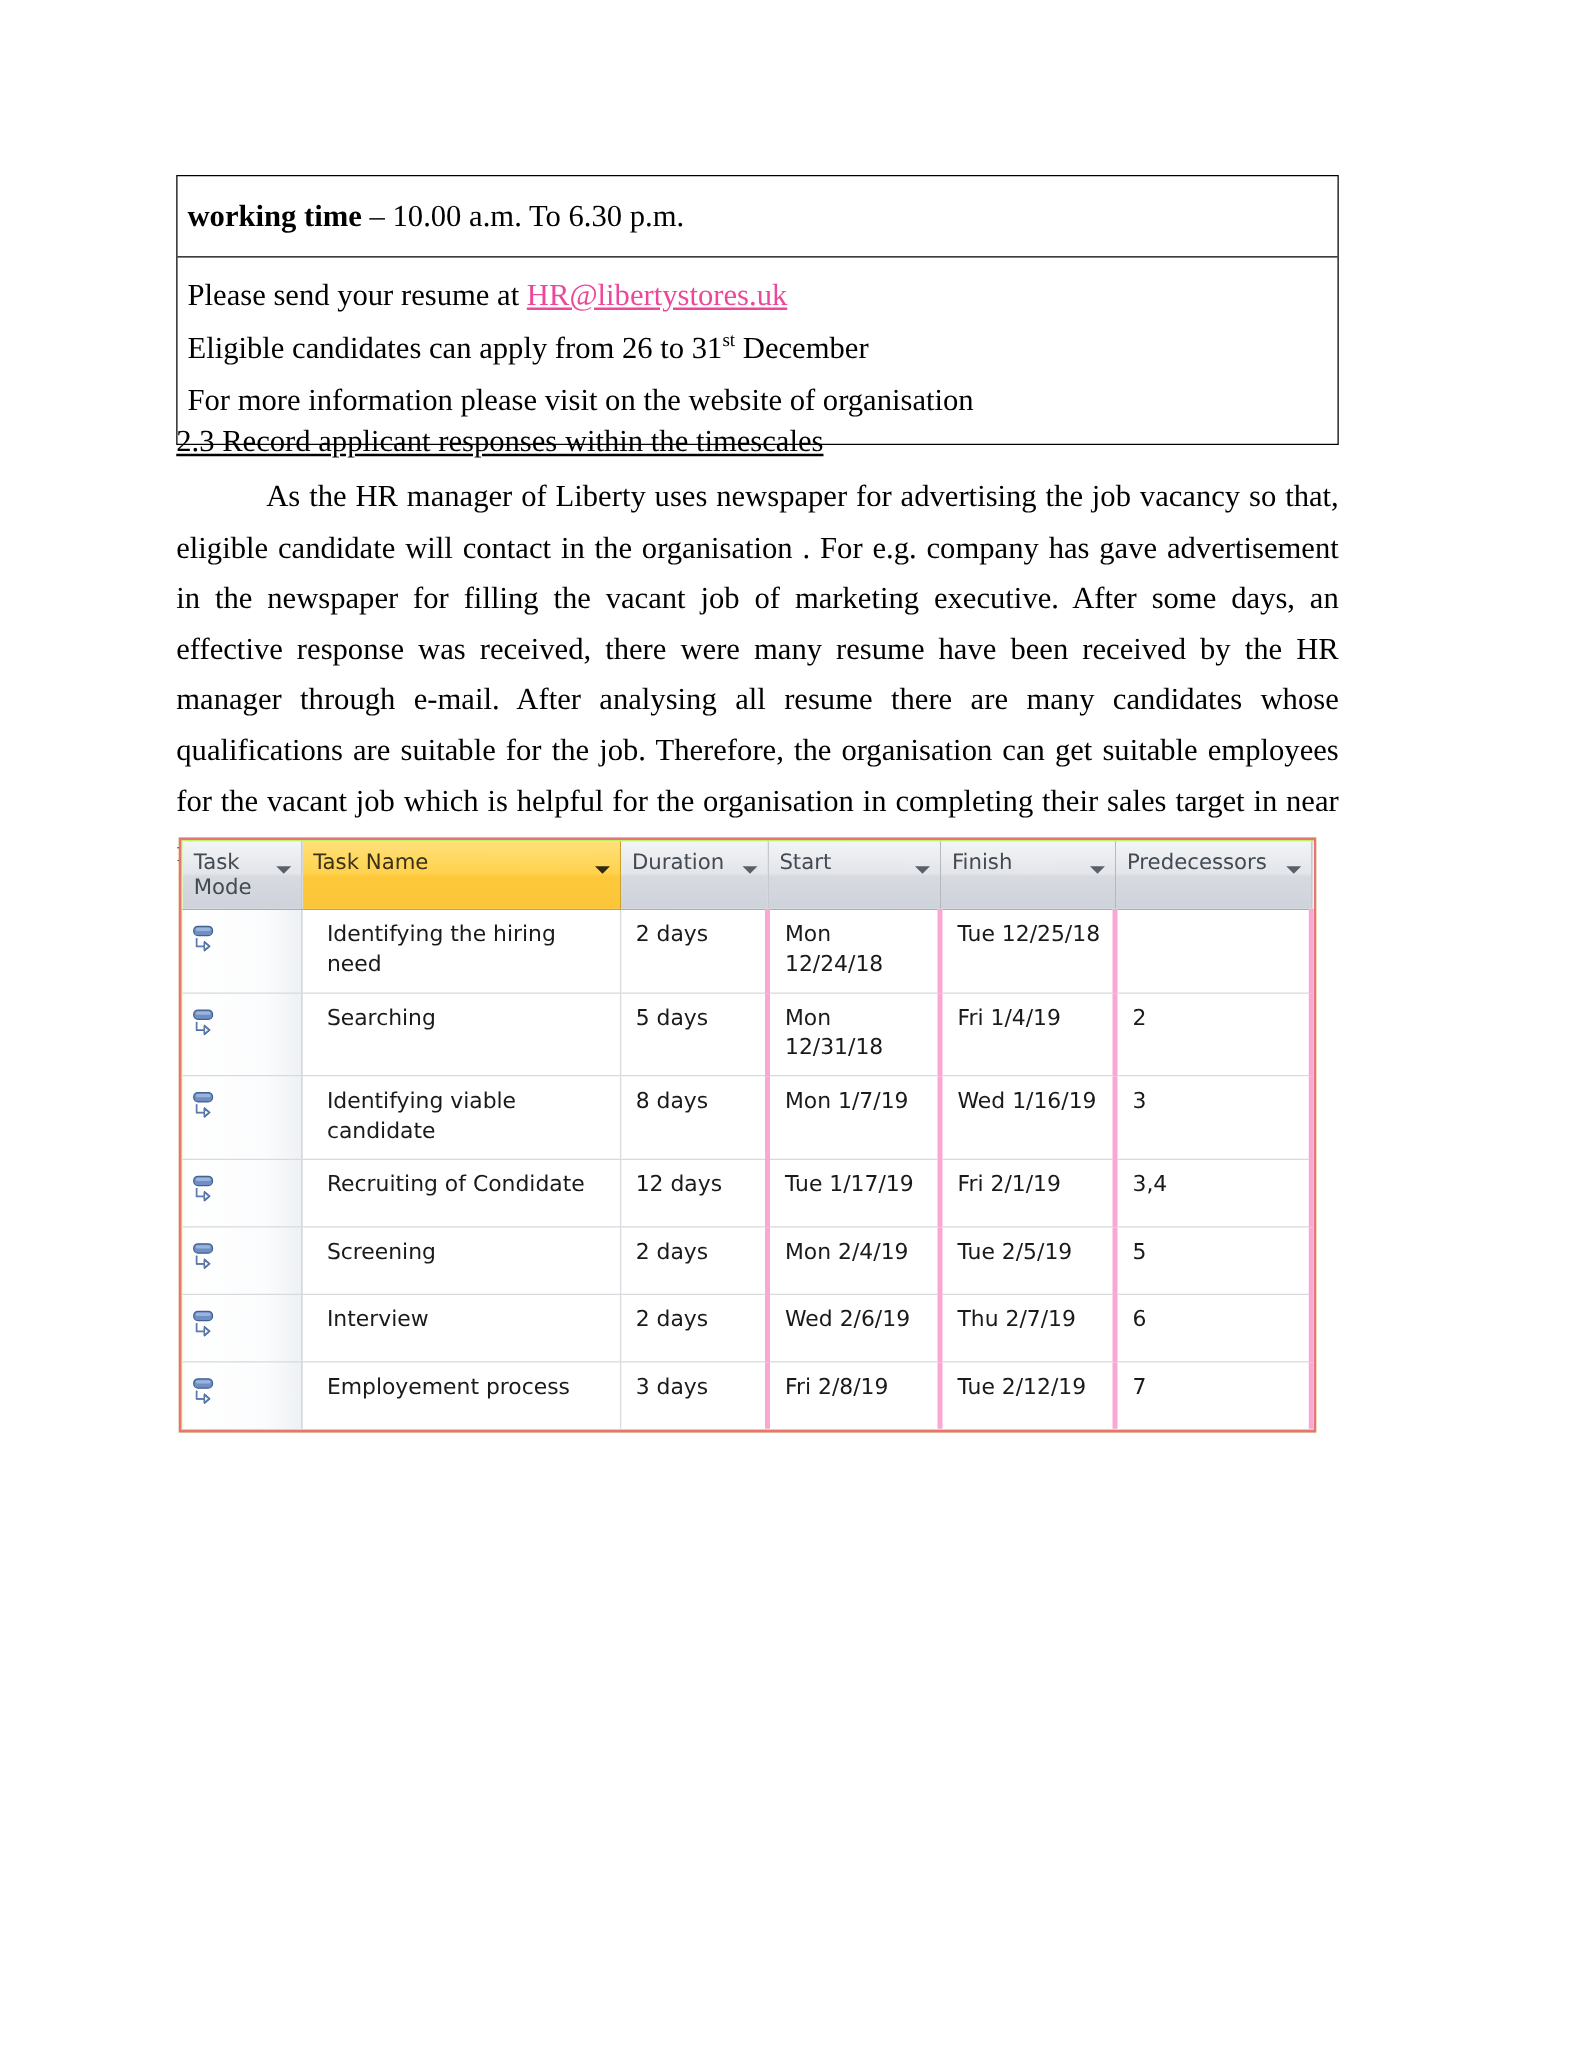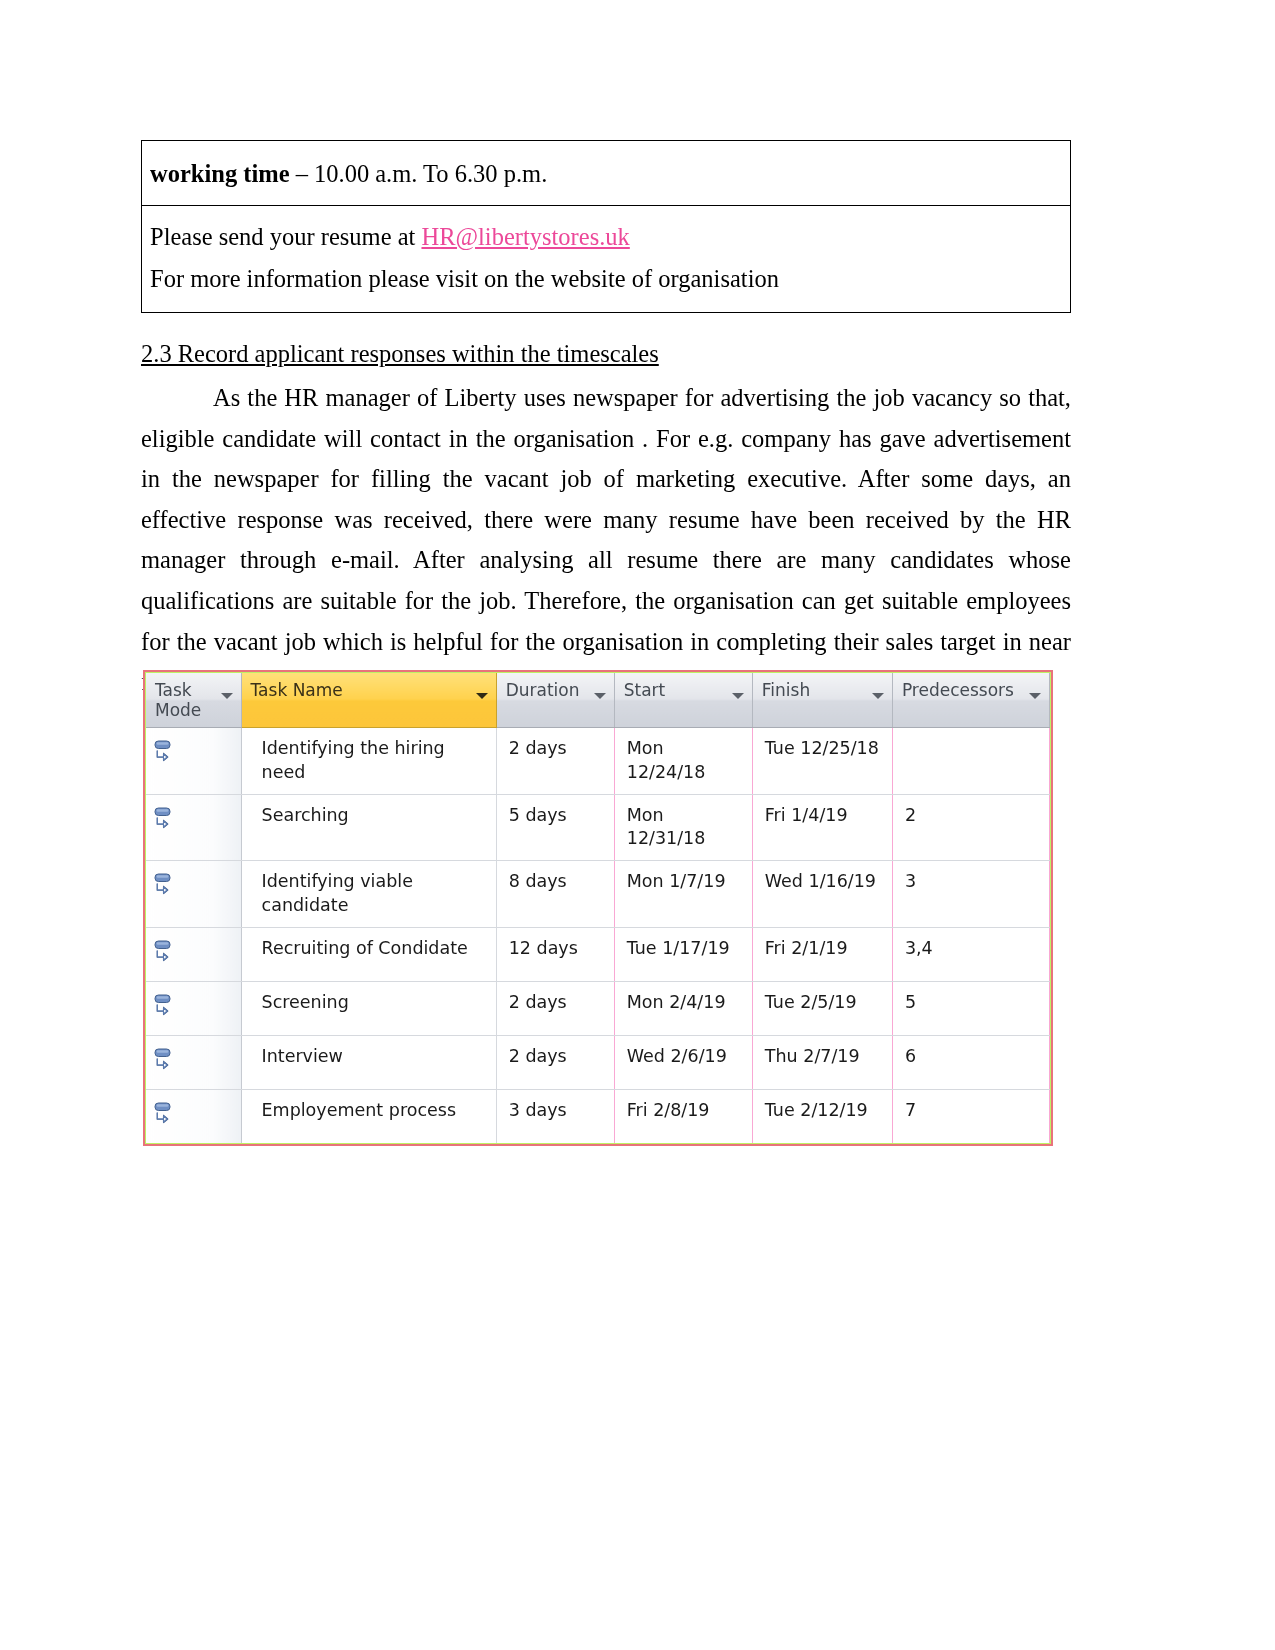--- a/index.html
+++ b/index.html
@@ -128,21 +128,21 @@
     right: 8px;
     top: 20px;
     width: 0; height: 0;
     border-left: 6px solid transparent;
     border-right: 6px solid transparent;
     border-top: 6px solid #5b6068;
   }
   th.highlight .filter-arrow { border-top-color: #2f2a14; }
 
   table.project-table tbody td {
-    border-right: 1px solid #f9a8d4;
+    border-right: 4px solid #f9a8d4;
     border-bottom: 1px solid #d6d9de;
     padding: 9px 8px 9px 12px;
     vertical-align: top;
     background: #ffffff;
     font-size: 17.5px;
     line-height: 1.36;
     height: 54px;
   }
   table.project-table tbody td.cell-mode {
     background: linear-gradient(to right, #ffffff 0%, #fbfcfd 70%, #eef1f5 100%);
@@ -167,20 +167,21 @@
 <body>
 
 <div class="page">
 
   <div class="info-box">
     <div class="info-row first">
       <div class="info-line"><b>working time</b><span> – 10.00 a.m. To 6.30 p.m.</span></div>
     </div>
     <div class="info-row">
       <div class="info-line"><span>Please send your resume at </span><a class="mail-link" href="#">HR@libertystores.uk</a></div>
+      <div class="info-line"><span>Eligible candidates can apply from 26 to 31</span><sup class="ordinal">st</sup><span> December</span></div>
       <div class="info-line">For more information please visit on the website of organisation</div>
     </div>
   </div>
 
   <div class="section-heading">2.3 Record applicant responses within the timescales</div>
 
   <div class="body-para">As the HR manager of Liberty uses newspaper for advertising the job vacancy so that, eligible candidate will contact in the organisation . For e.g. company has gave advertisement in the newspaper for filling the vacant job of marketing executive. After some days, an effective response was received, there were many resume have been received by the HR manager through e-mail. After analysing all resume there are many candidates whose qualifications are suitable for the job. Therefore, the organisation can get suitable employees for the vacant job which is helpful for the organisation in completing their sales target in near future.</div>
 
   <div class="project-table-wrap">
     <table class="project-table">

